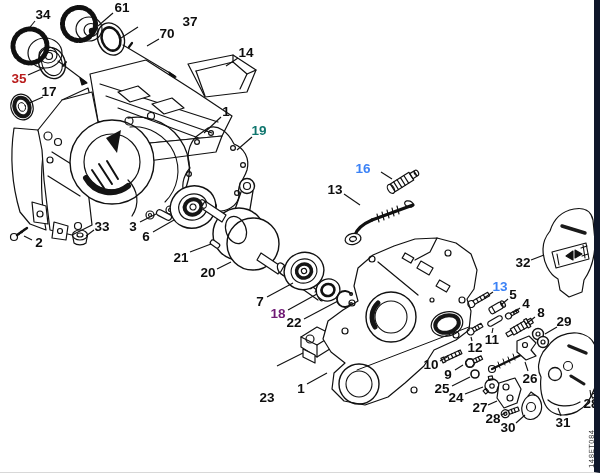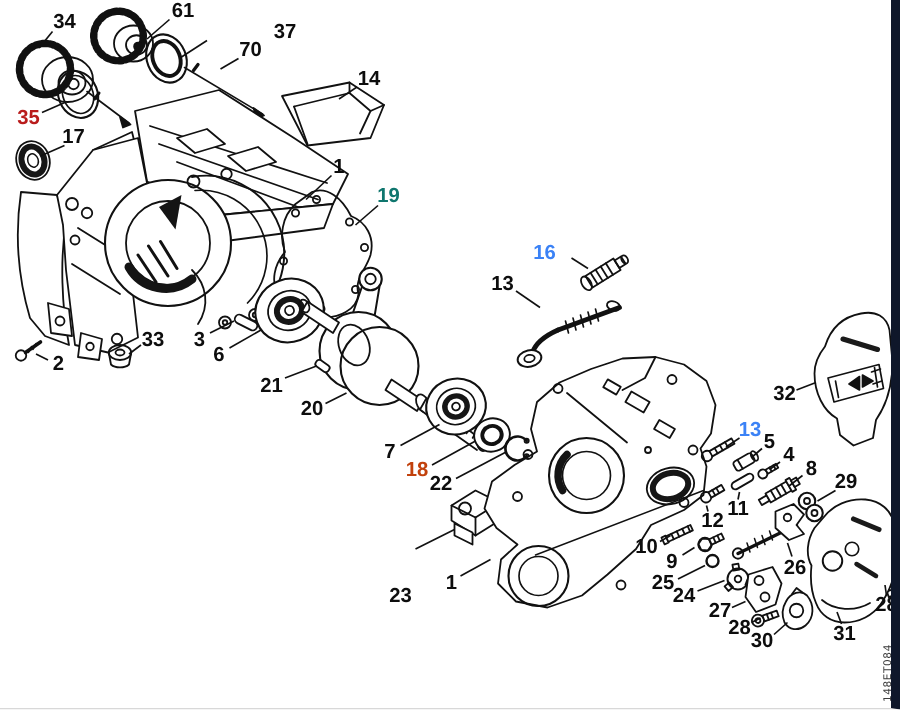--- a/index.html
+++ b/index.html
@@ -434,21 +434,21 @@
       <div class="callout" style="left: 49px; top: 91px; color: rgb(13, 13, 13);">17</div>
       <div class="callout" style="left: 226px; top: 111px; color: rgb(13, 13, 13);">1</div>
       <div class="callout" style="left: 259px; top: 130px; color: #0f766e;">19</div>
       <div class="callout" style="left: 39px; top: 242px; color: rgb(13, 13, 13);">2</div>
       <div class="callout" style="left: 102px; top: 226px; color: rgb(13, 13, 13);">33</div>
       <div class="callout" style="left: 133px; top: 226px; color: rgb(13, 13, 13);">3</div>
       <div class="callout" style="left: 146px; top: 236px; color: rgb(13, 13, 13);">6</div>
       <div class="callout" style="left: 181px; top: 257px; color: rgb(13, 13, 13);">21</div>
       <div class="callout" style="left: 208px; top: 272px; color: rgb(13, 13, 13);">20</div>
       <div class="callout" style="left: 260px; top: 301px; color: rgb(13, 13, 13);">7</div>
-      <div class="callout" style="left: 278px; top: 313px; color: #c2410c;">18</div>
+      <div class="callout" style="left: 278px; top: 313px; color: #701a75;">18</div>
       <div class="callout" style="left: 294px; top: 322px; color: rgb(13, 13, 13);">22</div>
       <div class="callout" style="left: 267px; top: 369px; color: rgb(13, 13, 13); margin-top: 28px;">23</div>
       <div class="callout" style="left: 301px; top: 388px; color: rgb(13, 13, 13);">1</div>
       <div class="callout" style="left: 335px; top: 189px; color: rgb(13, 13, 13);">13</div>
       <div class="callout" style="left: 363px; top: 168px; color: #3b82f6;">16</div>
       <div class="callout" style="left: 523px; top: 262px; color: rgb(13, 13, 13);">32</div>
       <div class="callout" style="left: 500px; top: 286px; color: #3b82f6;">13</div>
       <div class="callout" style="left: 513px; top: 294px; color: rgb(13, 13, 13);">5</div>
       <div class="callout" style="left: 526px; top: 303px; color: rgb(13, 13, 13);">4</div>
       <div class="callout" style="left: 541px; top: 312px; color: rgb(13, 13, 13);">8</div>

